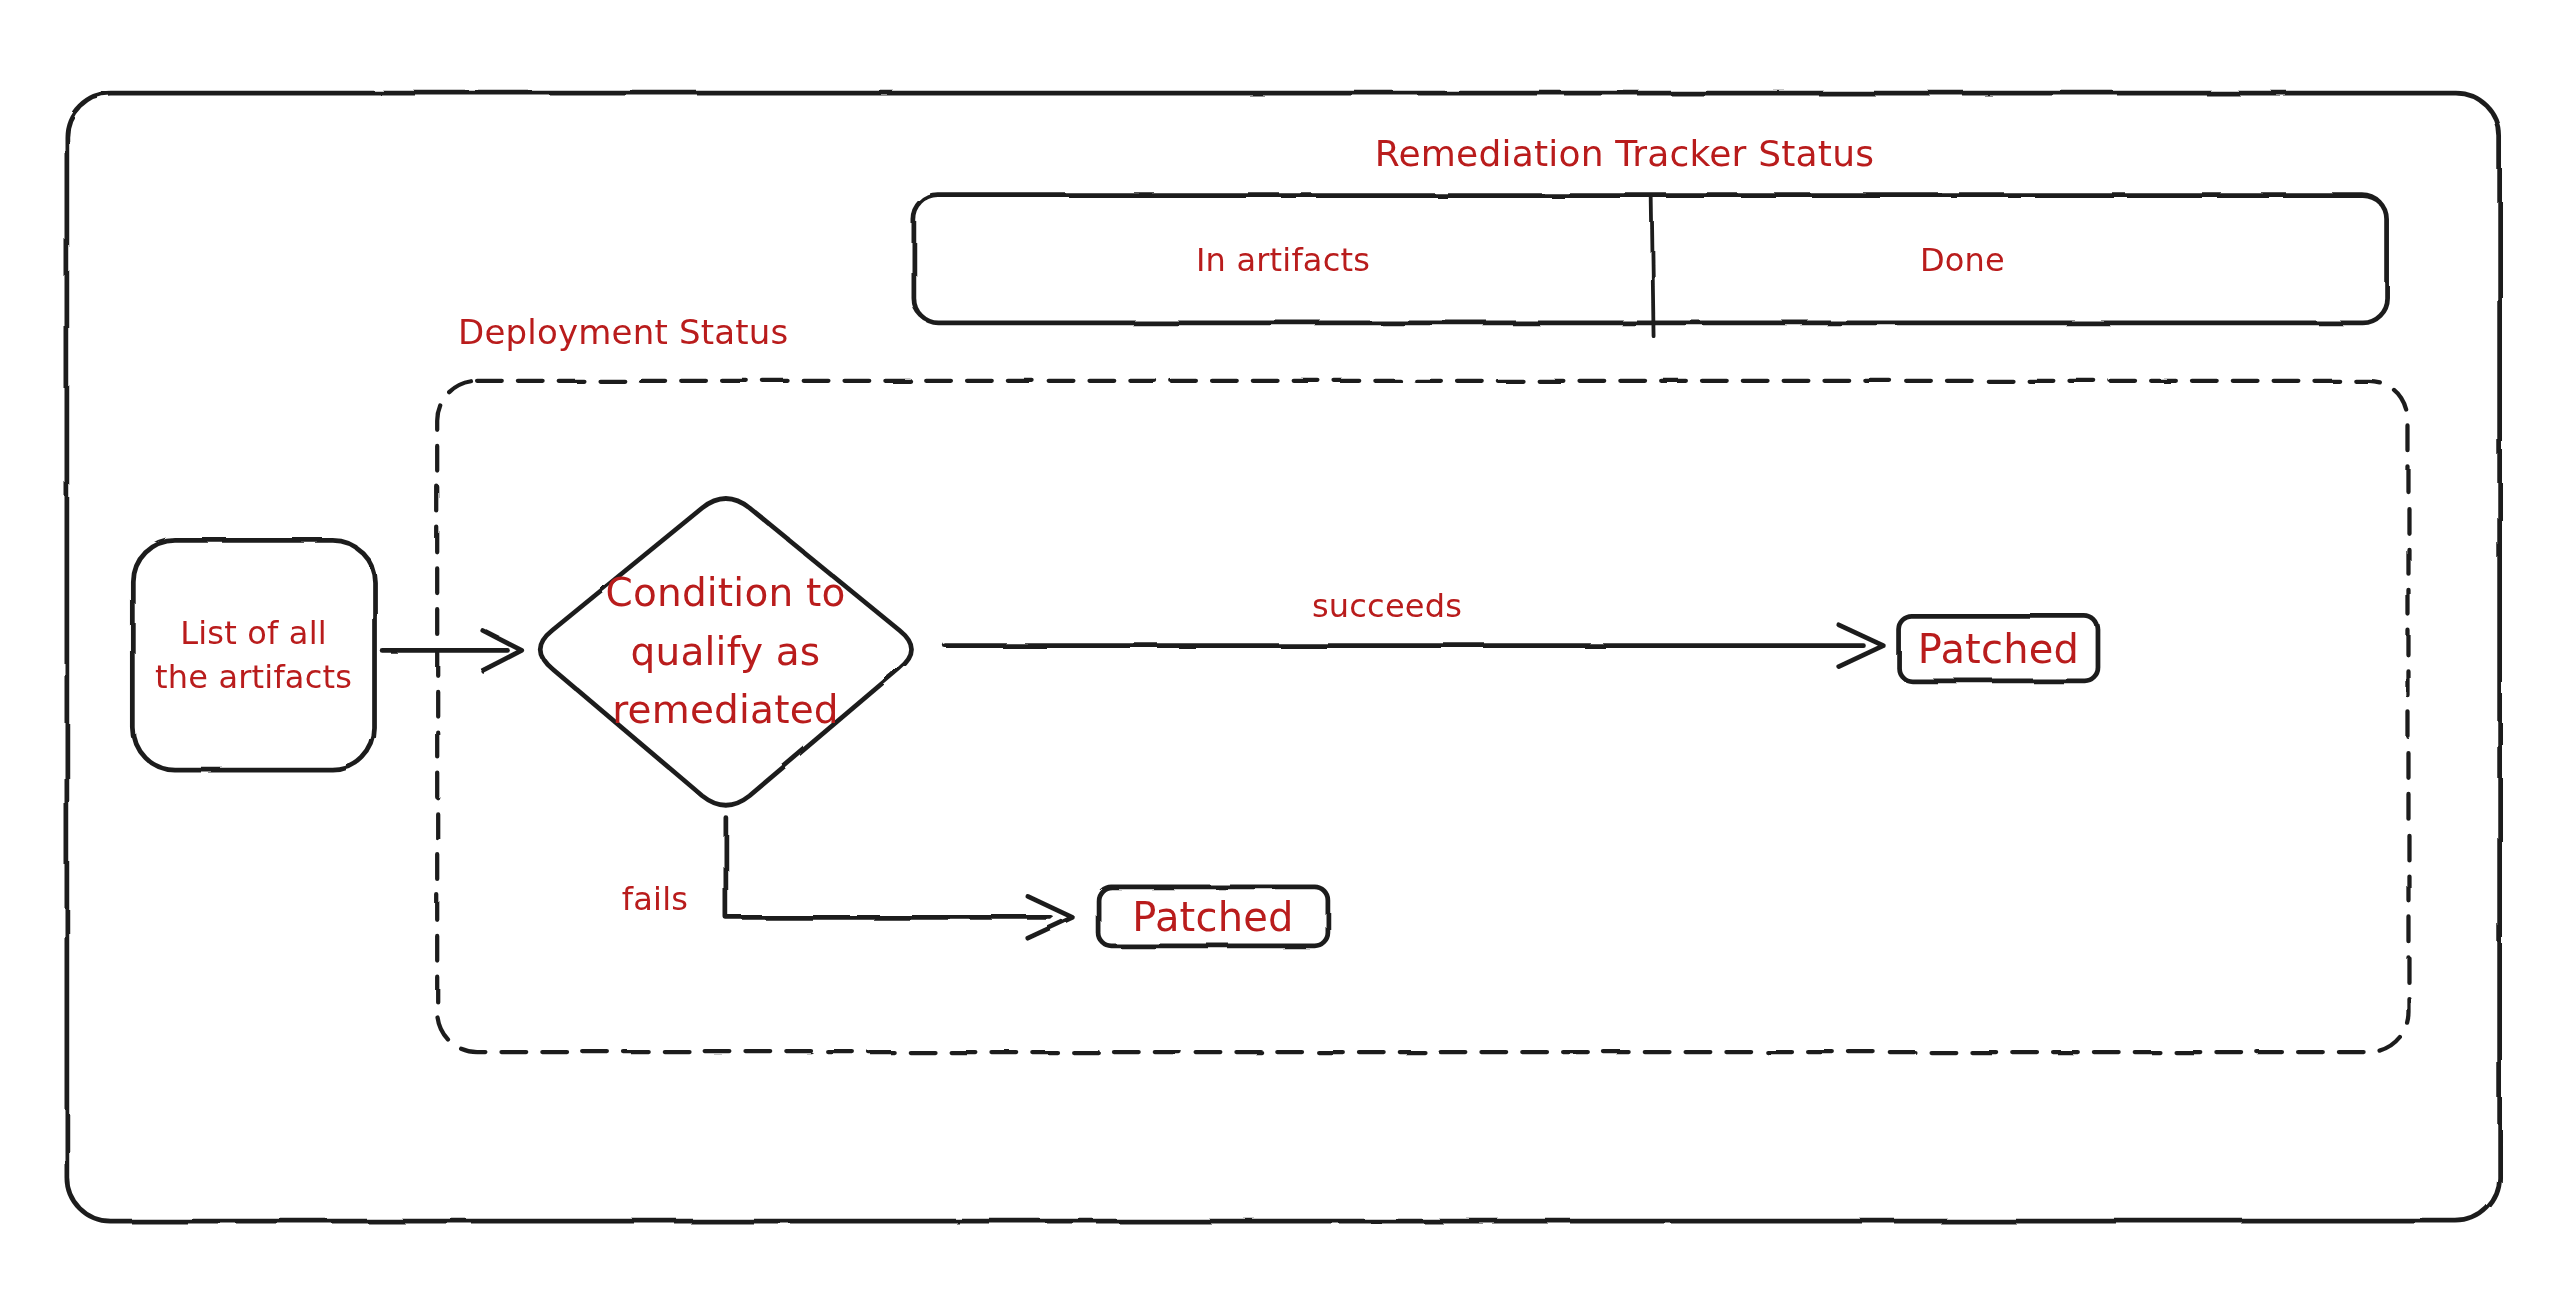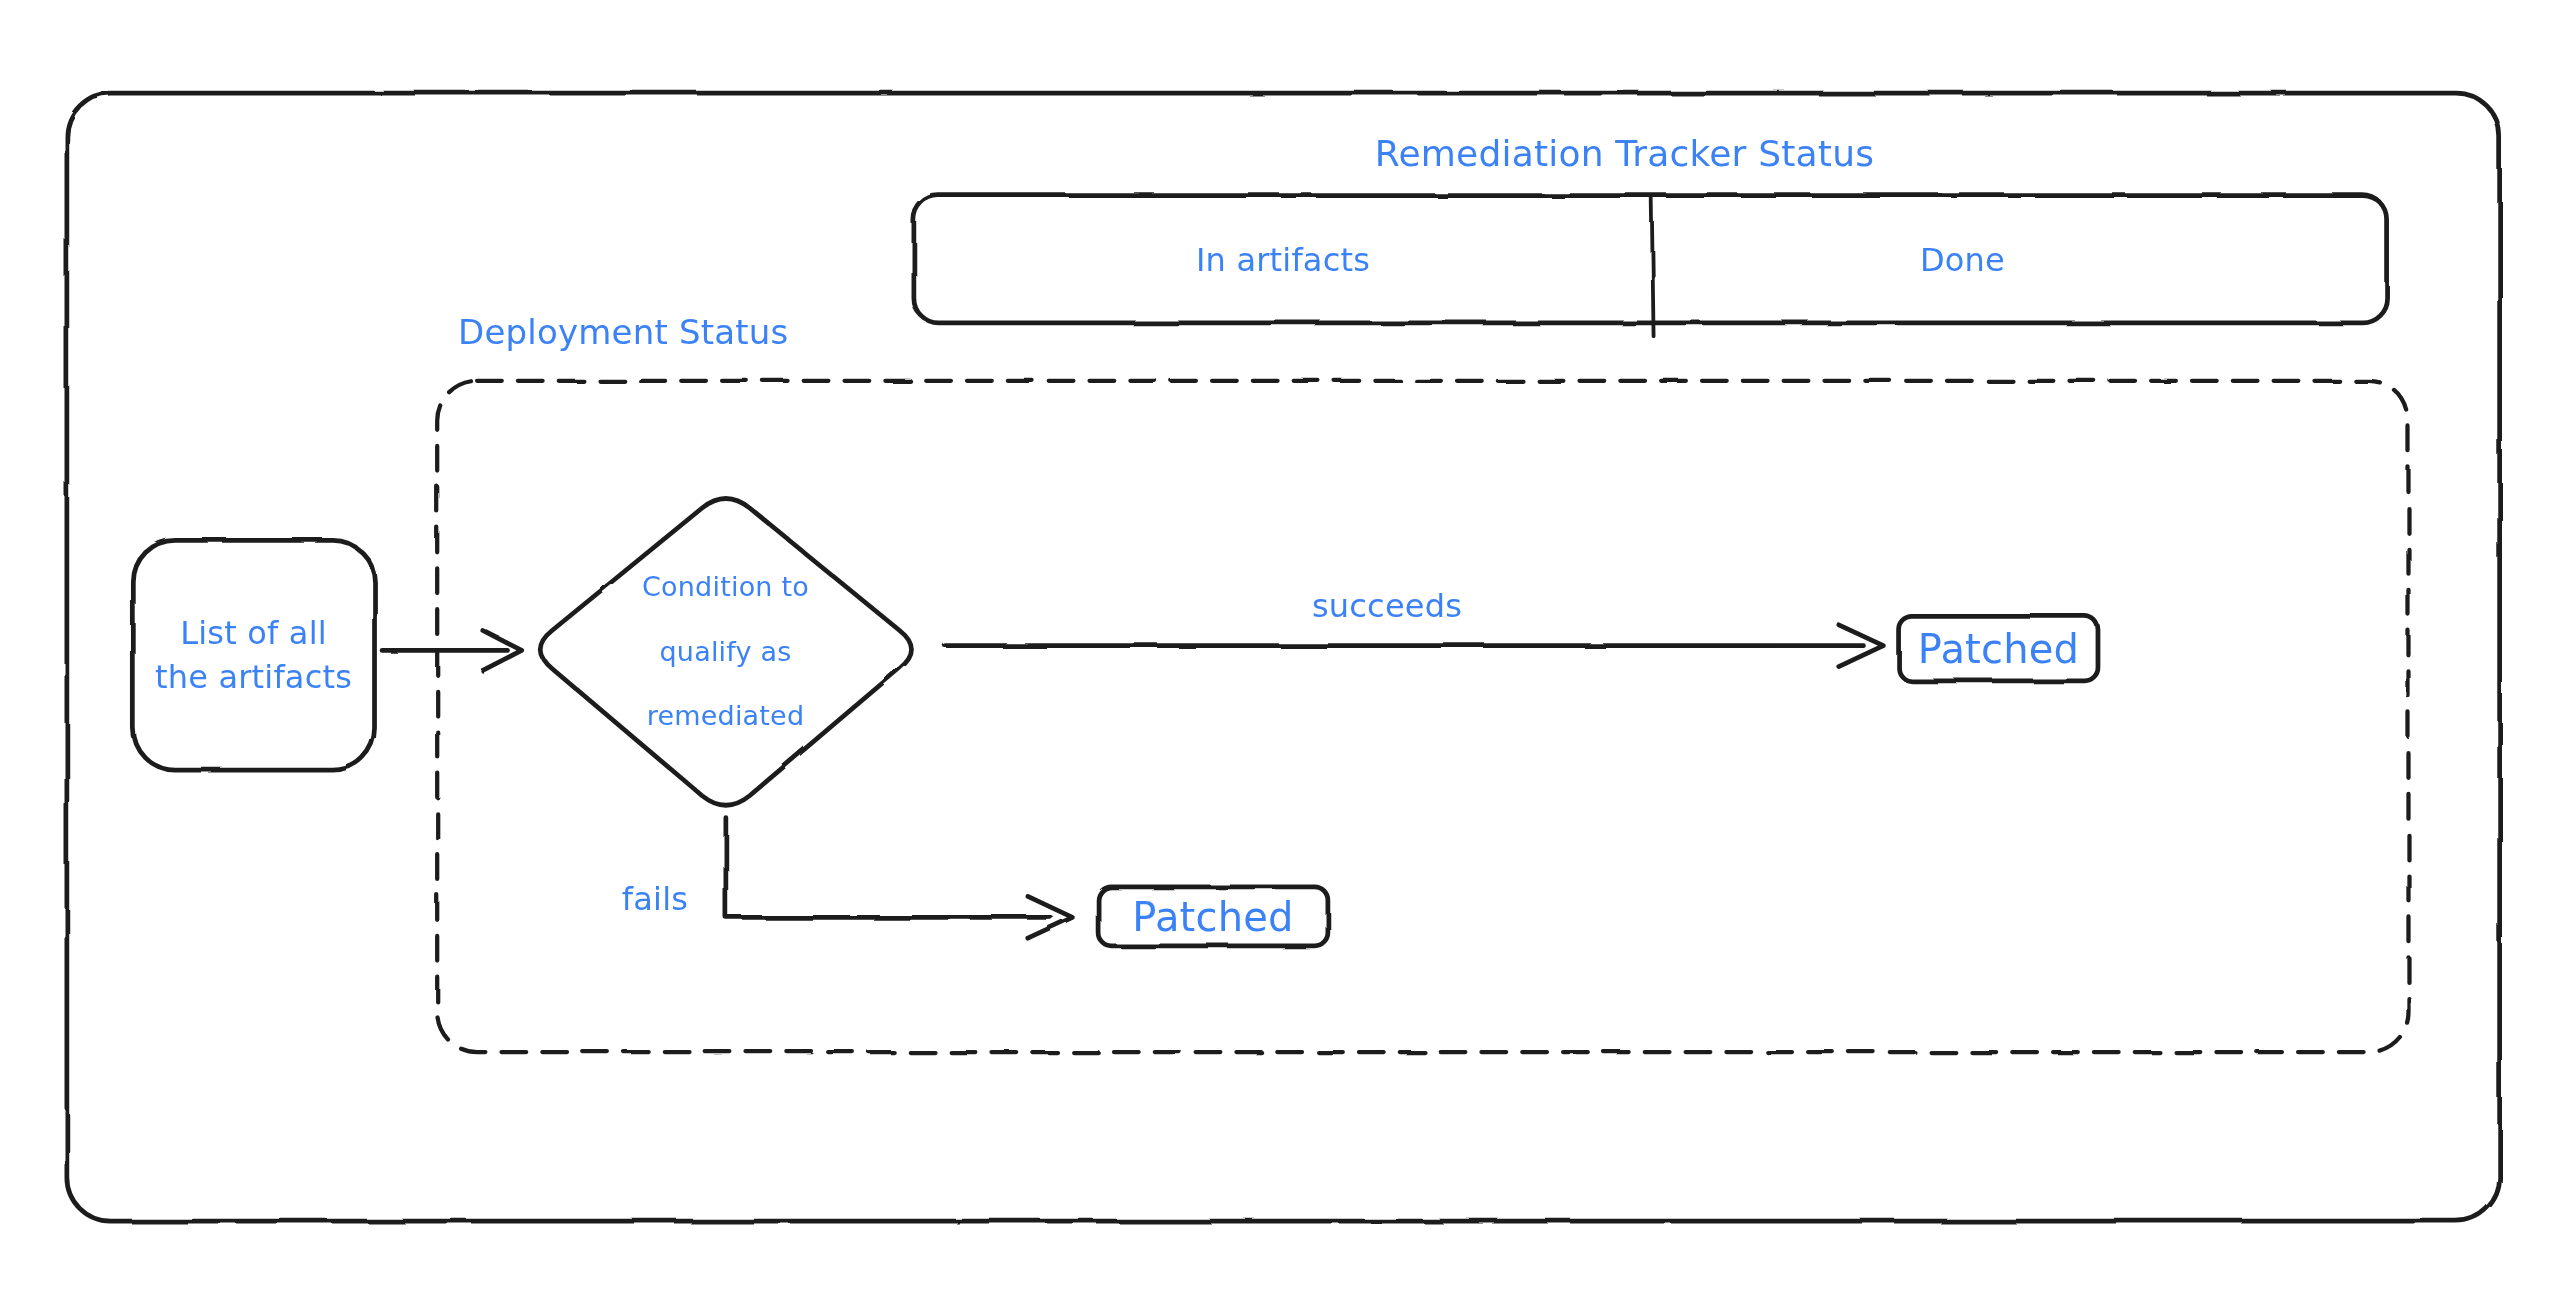--- a/index.html
+++ b/index.html
@@ -23,31 +23,31 @@
     height: 1299px;
   }
   .shapes path, .shapes rect, .shapes line, .shapes polyline {
     fill: none;
     stroke: #1e1e1e;
     stroke-linecap: round;
     stroke-linejoin: round;
   }
   .txt {
     position: absolute;
-    color: #3b82f6;
+    color: #b91c1c;
     white-space: nowrap;
     letter-spacing: 0.2px;
   }
   .center { display: flex; align-items: center; justify-content: center; text-align: center; }
   .col { flex-direction: column; }
   .f-title { font-size: 36px; }
   .f-label { font-size: 34px; }
   .f-cell  { font-size: 32px; }
   .f-node  { font-size: 32px; line-height: 1.38; }
-  .f-cond  { font-size: 27px; line-height: 1.5; gap: 24px; }
+  .f-cond  { font-size: 39px; line-height: 1.5; }
   .f-pill  { font-size: 40px; }
 </style>
 </head>
 <body>
 
 <div class="stage">
 
   <svg class="shapes" viewBox="0 0 2712 1368">
     <defs>
       <filter id="rough" x="-5%" y="-5%" width="110%" height="110%">

